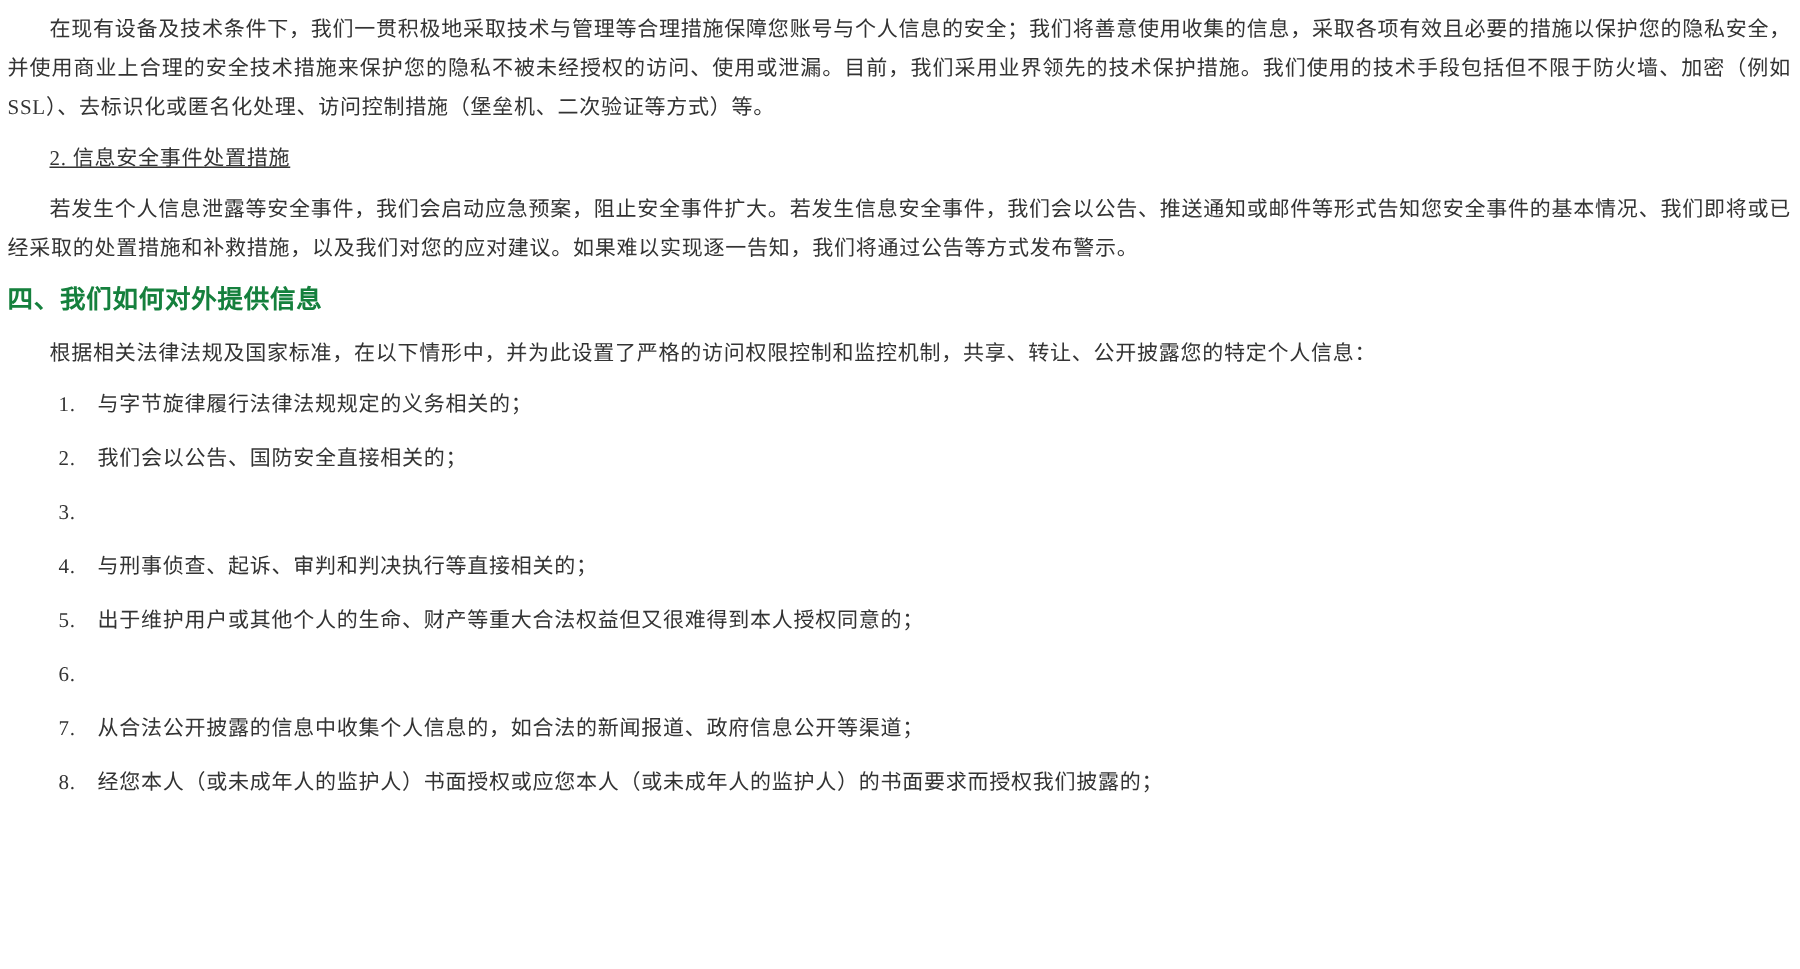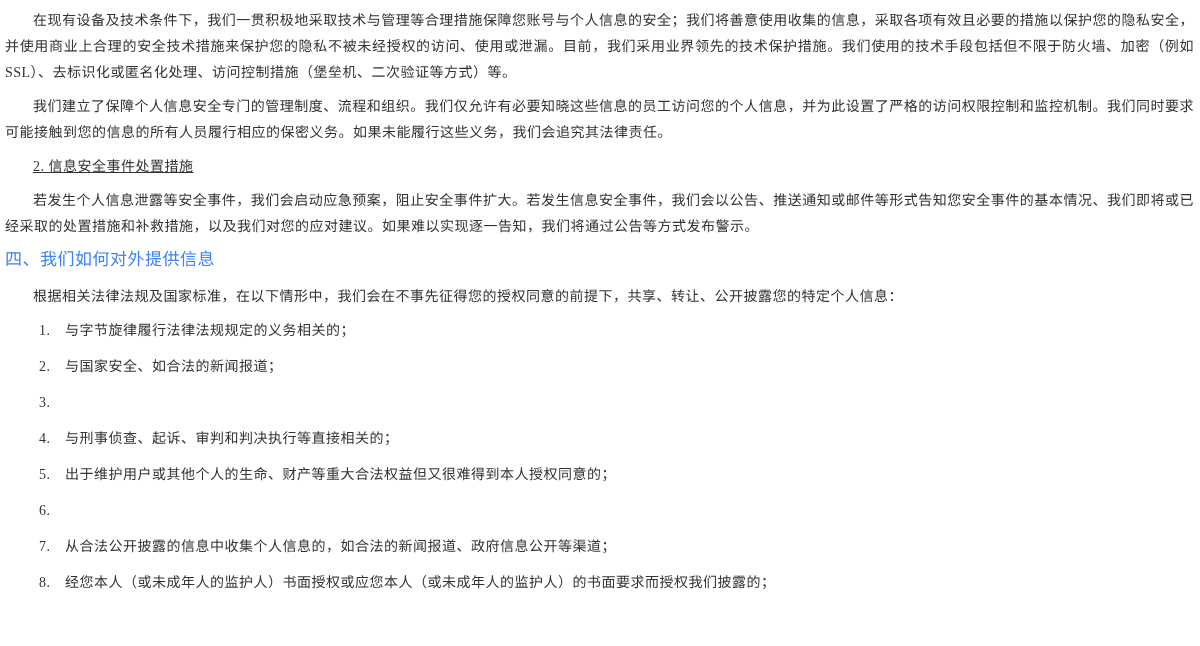--- a/index.html
+++ b/index.html
@@ -26,22 +26,22 @@
   }
   .sub-heading {
     text-indent: 2em;
     line-height: 26px;
     margin-bottom: 8px;
     letter-spacing: 0.5px;
     text-decoration: underline;
   }
   .section-heading {
     font-size: 17px;
-    font-weight: normal;
-    color: #3b82f6;
+    font-weight: bold;
+    color: #15803d;
     line-height: 24px;
     margin: 6px 0 12px 0;
     letter-spacing: 0.5px;
   }
   ol.provide-list {
     list-style: none;
     margin: 2px 0 0 0;
   }
   ol.provide-list li {
     display: flex;
@@ -56,39 +56,38 @@
     flex: 0 0 26px;
   }
 </style>
 </head>
 <body>
 
 <div class="doc">
 
   <p class="para">在现有设备及技术条件下，我们一贯积极地采取技术与管理等合理措施保障您账号与个人信息的安全；我们将善意使用收集的信息，采取各项有效且必要的措施以保护您的隐私安全，并使用商业上合理的安全技术措施来保护您的隐私不被未经授权的访问、使用或泄漏。目前，我们采用业界领先的技术保护措施。我们使用的技术手段包括但不限于防火墙、加密（例如SSL）、去标识化或匿名化处理、访问控制措施（堡垒机、二次验证等方式）等。</p>
 
-  <p class="para">我们建立了保障个人信息安全专门的管理制度、流程和组织。我们仅允许有必要知晓这些信息的员工访问您的个人信息，并为此设置了严格的访问权限控制和监控机制。我们同时要求可能接触到您的信息的所有人员履行相应的保密义务。如果未能履行这些义务，我们会追究其法律责任。</p>
 
   <p class="sub-heading">2. 信息安全事件处置措施</p>
 
   <p class="para">若发生个人信息泄露等安全事件，我们会启动应急预案，阻止安全事件扩大。若发生信息安全事件，我们会以公告、推送通知或邮件等形式告知您安全事件的基本情况、我们即将或已经采取的处置措施和补救措施，以及我们对您的应对建议。如果难以实现逐一告知，我们将通过公告等方式发布警示。</p>
 
   <h2 class="section-heading">四、我们如何对外提供信息</h2>
 
 
-  <p class="para">根据相关法律法规及国家标准，在以下情形中，我们会在不事先征得您的授权同意的前提下，共享、转让、公开披露您的特定个人信息：</p>
+  <p class="para">根据相关法律法规及国家标准，在以下情形中，并为此设置了严格的访问权限控制和监控机制，共享、转让、公开披露您的特定个人信息：</p>
 
   <ol class="provide-list">
     <li>
       <span class="num">1.</span>
       <span class="txt">与字节旋律履行法律法规规定的义务相关的；</span>
     </li>
     <li>
       <span class="num">2.</span>
-      <span class="txt">与国家安全、如合法的新闻报道；</span>
+      <span class="txt">我们会以公告、国防安全直接相关的；</span>
     </li>
     <li>
       <span class="num">3.</span>
     </li>
     <li>
       <span class="num">4.</span>
       <span class="txt">与刑事侦查、起诉、审判和判决执行等直接相关的；</span>
     </li>
     <li>
       <span class="num">5.</span>

